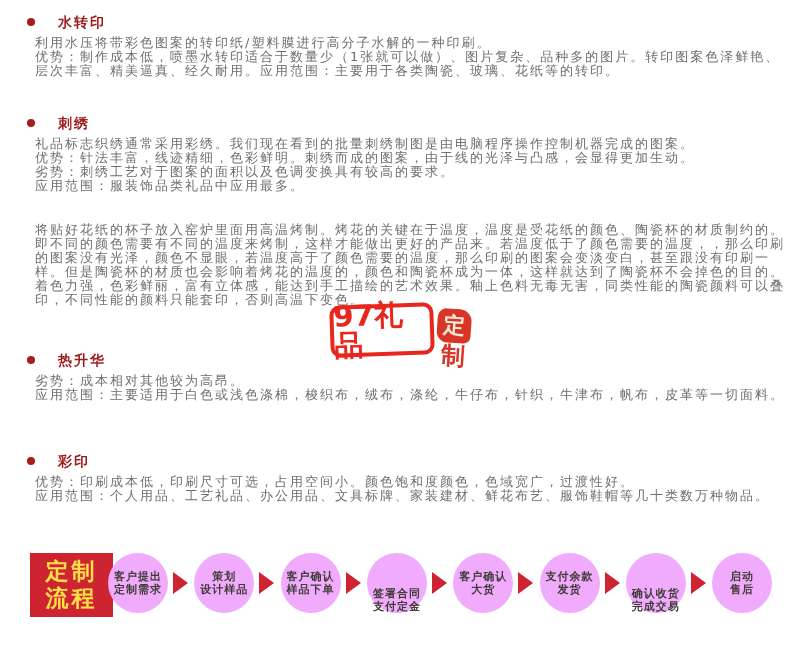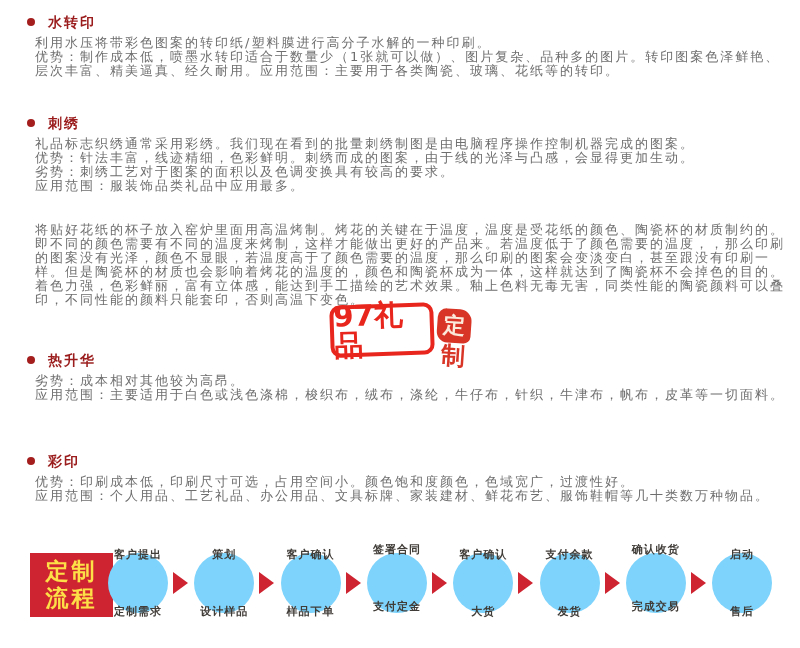--- a/index.html
+++ b/index.html
@@ -3,21 +3,21 @@
 <meta charset="utf-8">
 <style>
   html,body{margin:0;padding:0;}
   body{
     width:800px;height:648px;position:relative;overflow:hidden;
     background:#ffffff;
     font-family:"DejaVu Sans",sans-serif;
   }
   
   .section{position:absolute;left:0;right:0;}
-  .section-header{display:flex;align-items:center;gap:13px;margin-left:27px;}
+  .section-header{display:flex;align-items:center;gap:23px;margin-left:27px;}
   .bullet{width:8px;height:8px;border-radius:50%;background:#a41e1e;flex:0 0 auto;}
   .section-title{
     color:#9b1c1c;font-size:14px;font-weight:bold;letter-spacing:2px;line-height:16px;
   }
   .section-body{
     margin:6px 10px 0 35px;
     color:#6e6e6e;font-size:13px;line-height:14px;letter-spacing:2px;
     word-break:break-all;
   }
   .section-body p{margin:0;padding:0;}
@@ -43,22 +43,22 @@
   .flow-box{
     position:absolute;left:30px;top:5px;width:83px;height:64px;background:#ce2330;
     display:flex;flex-direction:column;align-items:center;justify-content:center;
   }
   .flow-box:after{
     content:"";position:absolute;left:83px;top:50%;margin-top:-11px;
     border-left:14px solid #ce2330;border-top:11px solid transparent;border-bottom:11px solid transparent;
   }
   .flow-box span{color:#fde047;font-size:23px;font-weight:bold;line-height:27px;letter-spacing:3px;}
   .step{
-    position:absolute;top:5px;width:60px;height:60px;border-radius:50%;background:#7dd3fc;
-    display:flex;flex-direction:column;align-items:center;justify-content:center;gap:44px;
+    position:absolute;top:5px;width:60px;height:60px;border-radius:50%;background:#f0abfc;
+    display:flex;flex-direction:column;align-items:center;justify-content:center;
   }
   .step span{
     color:#403c38;font-size:11px;font-weight:bold;line-height:13px;letter-spacing:1px;white-space:nowrap;
   }
   .flow-arrow{
     position:absolute;top:24px;width:0;height:0;
     border-left:15px solid #ce2330;border-top:11px solid transparent;border-bottom:11px solid transparent;
   }
 </style>
 </head>

